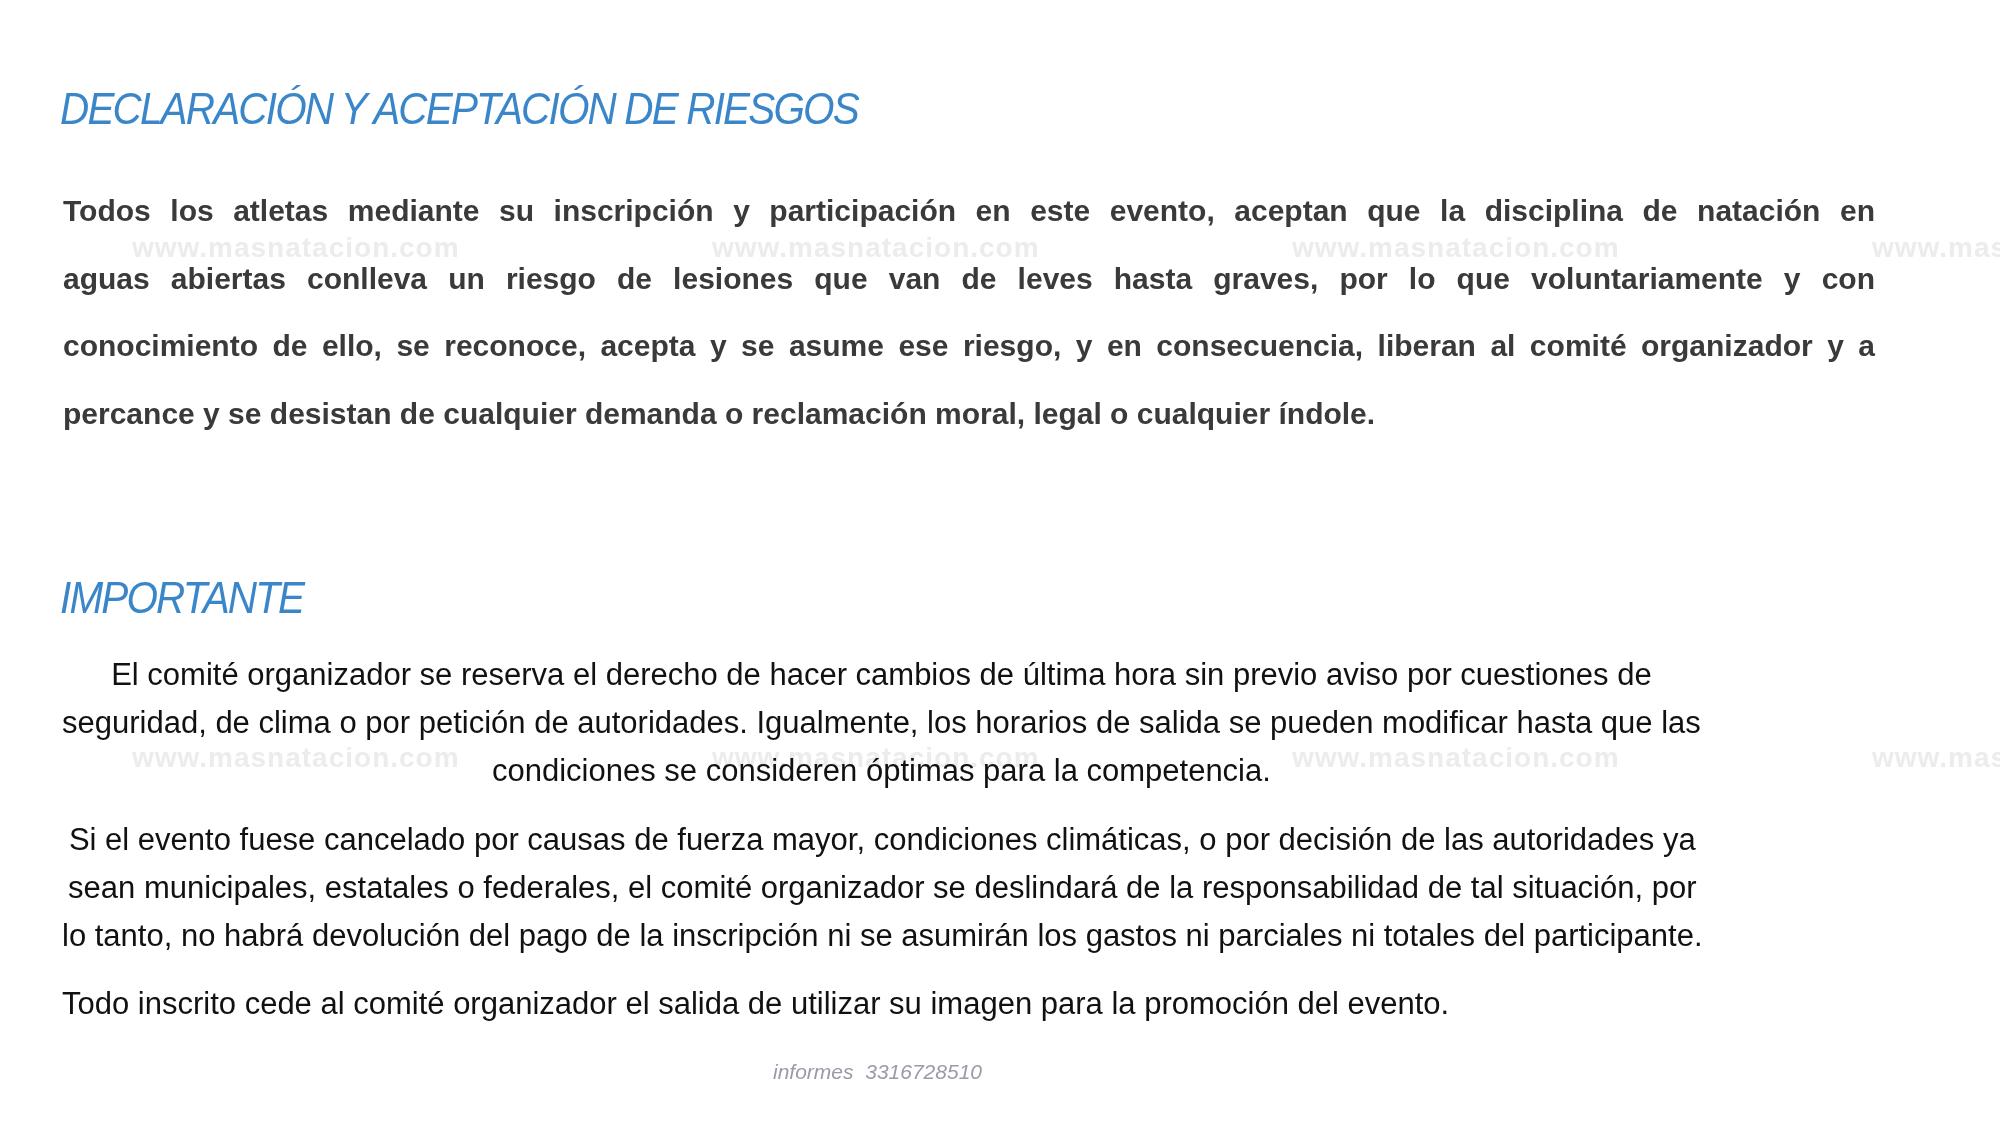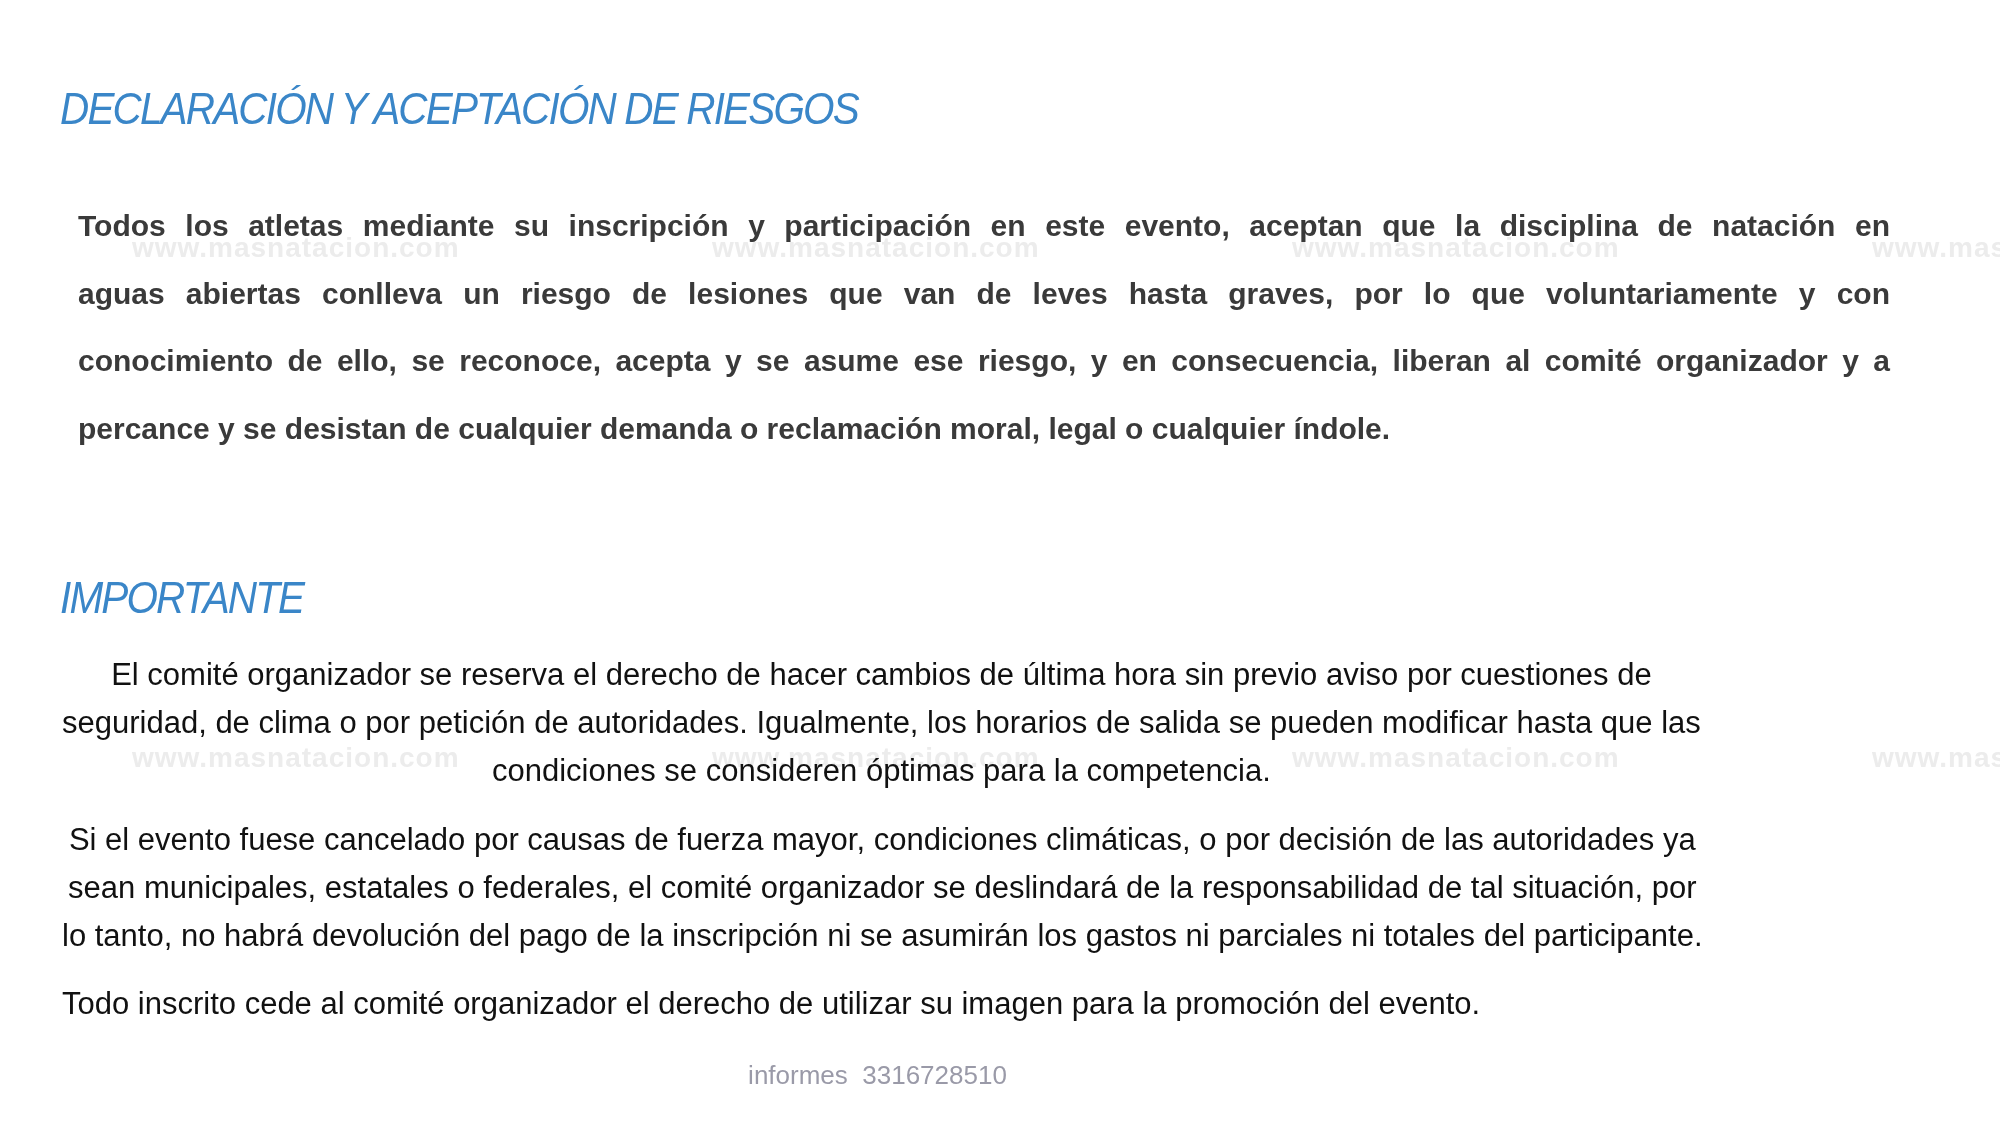--- a/index.html
+++ b/index.html
@@ -11,21 +11,21 @@
   .title {
     position: absolute; left: 60px; margin: 0;
     color: #3a86c8; font-style: italic; font-weight: normal;
     font-size: 44px; letter-spacing: -2px; line-height: 1;
     transform: scaleX(0.92); transform-origin: left center;
   }
   #title-1 { top: 87px; }
   #title-2 { top: 576px; }
 
   .bold-para {
-    position: absolute; left: 62px; width: 1812px; top: 176px; margin: 16px;
+    position: absolute; left: 62px; width: 1812px; top: 176px; margin: 1px;
     font-weight: bold; color: #3a3a3a; font-size: 30px;
     line-height: 67.5px; text-align: justify;
   }
   .bold-line { display: block; text-align: justify; text-align-last: justify; height: 67.5px; white-space: nowrap; overflow: visible; }
   .bold-line.last { text-align-last: left; }
 
   .plain {
     position: absolute; left: 62px; margin: 0; color: #111;
     font-size: 31px; line-height: 48px; white-space: nowrap; text-align: center;
   }
@@ -33,21 +33,21 @@
   #para-2 { top: 816px; }
   #para-3 { top: 980px; }
   .plain span { display: block; }
 
   .watermark {
     position: absolute; color: #ececec; font-size: 28px; font-weight: bold;
     letter-spacing: 1px; white-space: nowrap; pointer-events: none; margin-left: 12px;
   }
   .footer {
     position: absolute; left: 0; width: 1755px; top: 1060px; text-align: center;
-    color: #9a9aa8; font-size: 26px;
+    color: #9a9aa8; font-size: 21px; font-style: italic;
   }
 </style>
 </head>
 <body>
 
 <div class="watermark" style="left:120px; top:232px;">www.masnatacion.com</div>
 <div class="watermark" style="left:700px; top:232px;">www.masnatacion.com</div>
 <div class="watermark" style="left:1280px; top:232px;">www.masnatacion.com</div>
 <div class="watermark" style="left:1860px; top:232px;">www.masnatacion.com</div>
 
@@ -73,18 +73,18 @@
   <span>condiciones se consideren óptimas para la competencia.</span>
 </div>
 
 <div class="plain" id="para-2">
   <span>Si el evento fuese cancelado por causas de fuerza mayor, condiciones climáticas, o por decisión de las autoridades ya</span>
   <span>sean municipales, estatales o federales, el comité organizador se deslindará de la responsabilidad de tal situación, por</span>
   <span>lo tanto, no habrá devolución del pago de la inscripción ni se asumirán los gastos ni parciales ni totales del participante.</span>
 </div>
 
 <div class="plain" id="para-3">
-  <span>Todo inscrito cede al comité organizador el derecho de utilizar su imagen para la promoción del evento.</span>
+  <span>Todo inscrito cede al comité organizador el salida de utilizar su imagen para la promoción del evento.</span>
 </div>
 
 <div class="footer">
   <span>informes</span>&nbsp;&nbsp;<span>3316728510</span>
 </div>
 
 </body></html>

